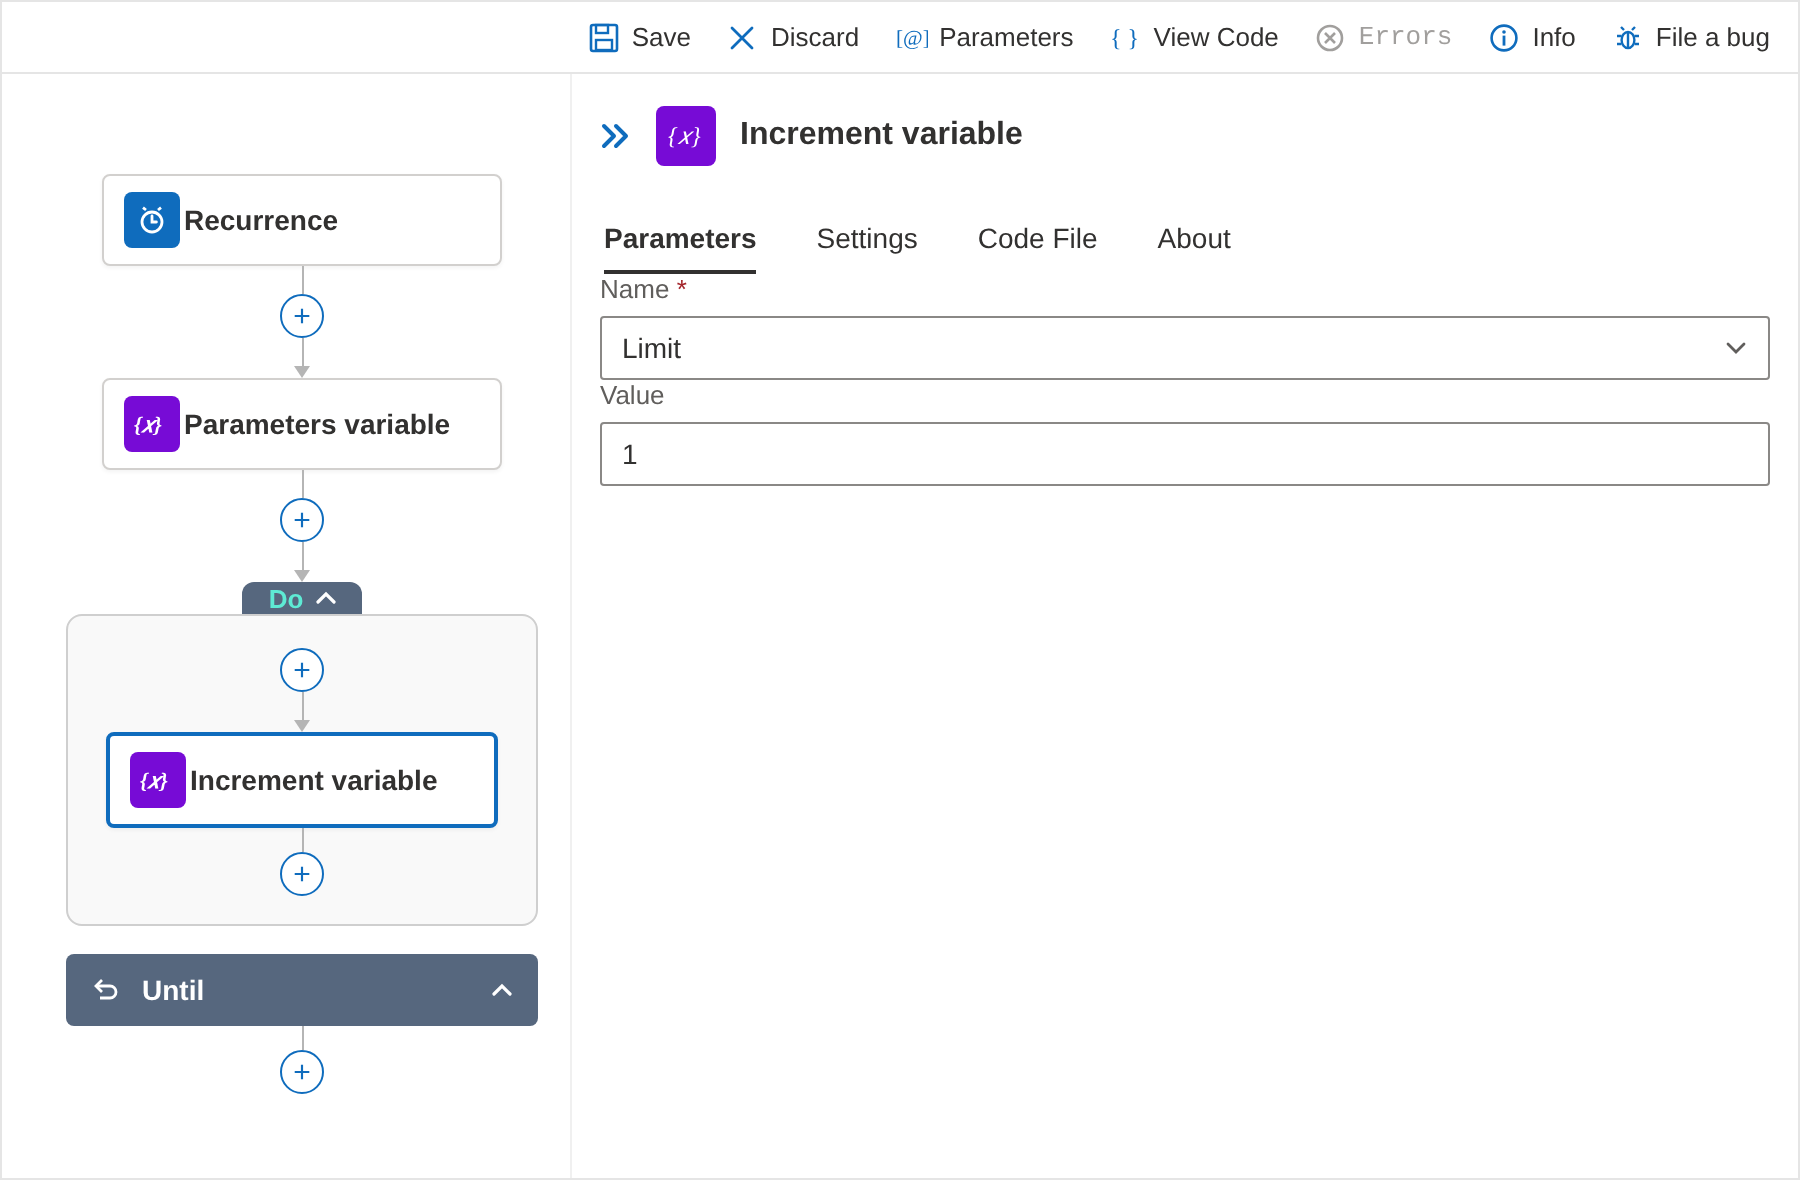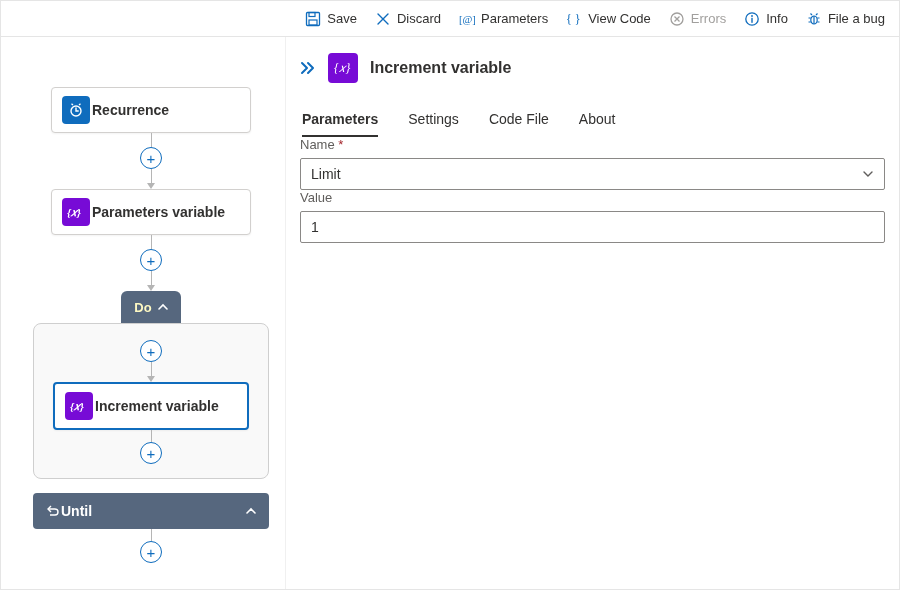--- a/index.html
+++ b/index.html
@@ -1,42 +1,42 @@
 <!DOCTYPE html>
 <html><head>
 <meta charset="utf-8">
 <style>
   * { box-sizing: border-box; }
   html, body { margin:0; padding:0; font-family: "Segoe UI", Arial, sans-serif; font-size:13px; color:#323130; background:#fff;}
   .app { width:900px; height:590px; border:1px solid #e5e5e5; display:flex; flex-direction:column; overflow:hidden;}
   
   .toolbar { height:36px; border-bottom:1px solid #e5e5e5; display:flex; align-items:center; padding:0 6px; gap:2px;justify-content:flex-end;}
   .tbtn { display:flex; align-items:center; gap:6px; padding:4px 8px; color:#323130; cursor:pointer; font-size:13px; border-radius:2px;}
-  .tbtn.disabled { color:#a19f9d; cursor:default;}
+  .tbtn.disabled { color:#a19f9d; cursor:default;font-family:Liberation Mono, monospace;}
   .tbtn .ticon { width:16px; height:16px; display:flex; align-items:center; justify-content:center;}
   .blue { color:#0F6CBD; }
   .grey { color:#a19f9d; }
 
   .body { flex:1; display:flex; overflow:hidden;}
   .canvas-wrap { width:285px; border-right:1px solid #f0f0f0; position:relative; overflow:hidden;}
   .canvas-inner { position:absolute; top:0; left:0; width:300px; height:100%; padding-top:50px;}
   .col { display:flex; flex-direction:column; align-items:center;}
   .node { width:200px; background:#fff; border:1px solid #d2d0ce; border-radius:4px; display:flex; align-items:center; gap:2px; padding:8px 10px; font-size:14px; font-weight:600; color:#323130; box-shadow:0 1px 2px rgba(0,0,0,0.05);}
   .node.selected { border:2px solid #0F6CBD;}
   .node .nicon { width:28px; height:28px; border-radius:4px; display:flex; align-items:center; justify-content:center;}
   .nicon.blue { background:#0F6CBD;}
   .nicon.purple { background:#770BD6;}
   .connector { display:flex; flex-direction:column; align-items:center;}
   .vline { width:1px; background:#b5b5b5;}
   .arrow-down { width:0;height:0;border-left:4px solid transparent;border-right:4px solid transparent;border-top:6px solid #b5b5b5;}
   .plus { width:22px; height:22px; border:1px solid #0F6CBD; border-radius:50%; display:flex; align-items:center; justify-content:center; color:#0F6CBD; background:#fff; font-size:15px; font-weight:400; cursor:pointer; line-height:1;}
-  .do-header { width:60px; height:32px; background:#56677e; color:#fef9c3; border-radius:6px 6px 0 0; display:flex; align-items:center; justify-content:center; gap:6px; font-size:13px; font-weight:600;}
+  .do-header { width:60px; height:16px; background:#56677e; color:#5eead4; border-radius:6px 6px 0 0; display:flex; align-items:center; justify-content:center; gap:6px; font-size:13px; font-weight:600;}
   .loop-box { border:1px solid #cfcfcf; border-radius:8px; background:#f9f9f9; padding:16px 12px 14px; display:flex; flex-direction:column; align-items:center; width:236px;}
   .until-bar { width:236px; background:#56677e; color:#fff; border-radius:4px; display:flex; align-items:center; padding:10px 12px; font-size:14px; font-weight:600; justify-content:space-between; margin-top:14px;}
-  .until-left { display:flex; align-items:center; }
+  .until-left { display:flex; align-items:center; gap:10px;}
   
   .panel { flex:1; padding:16px 14px 0 14px; display:flex; flex-direction:column;}
   .panel-head { display:flex; align-items:center; gap:12px;}
   .collapse { color:#0F6CBD; cursor:pointer; font-size:15px; font-weight:700;}
   .ph-icon { width:30px; height:30px; background:#770BD6; border-radius:4px; display:flex; align-items:center; justify-content:center;}
   .ph-title { font-size:16px; font-weight:600;}
   .tabs { display:flex; gap:30px; margin-top:28px; padding-left:2px;}
   .tab { font-size:14px; color:#323130; padding-bottom:8px; cursor:pointer;}
   .tab.active { font-weight:600; border-bottom:2px solid #323130;}
   .field { }

